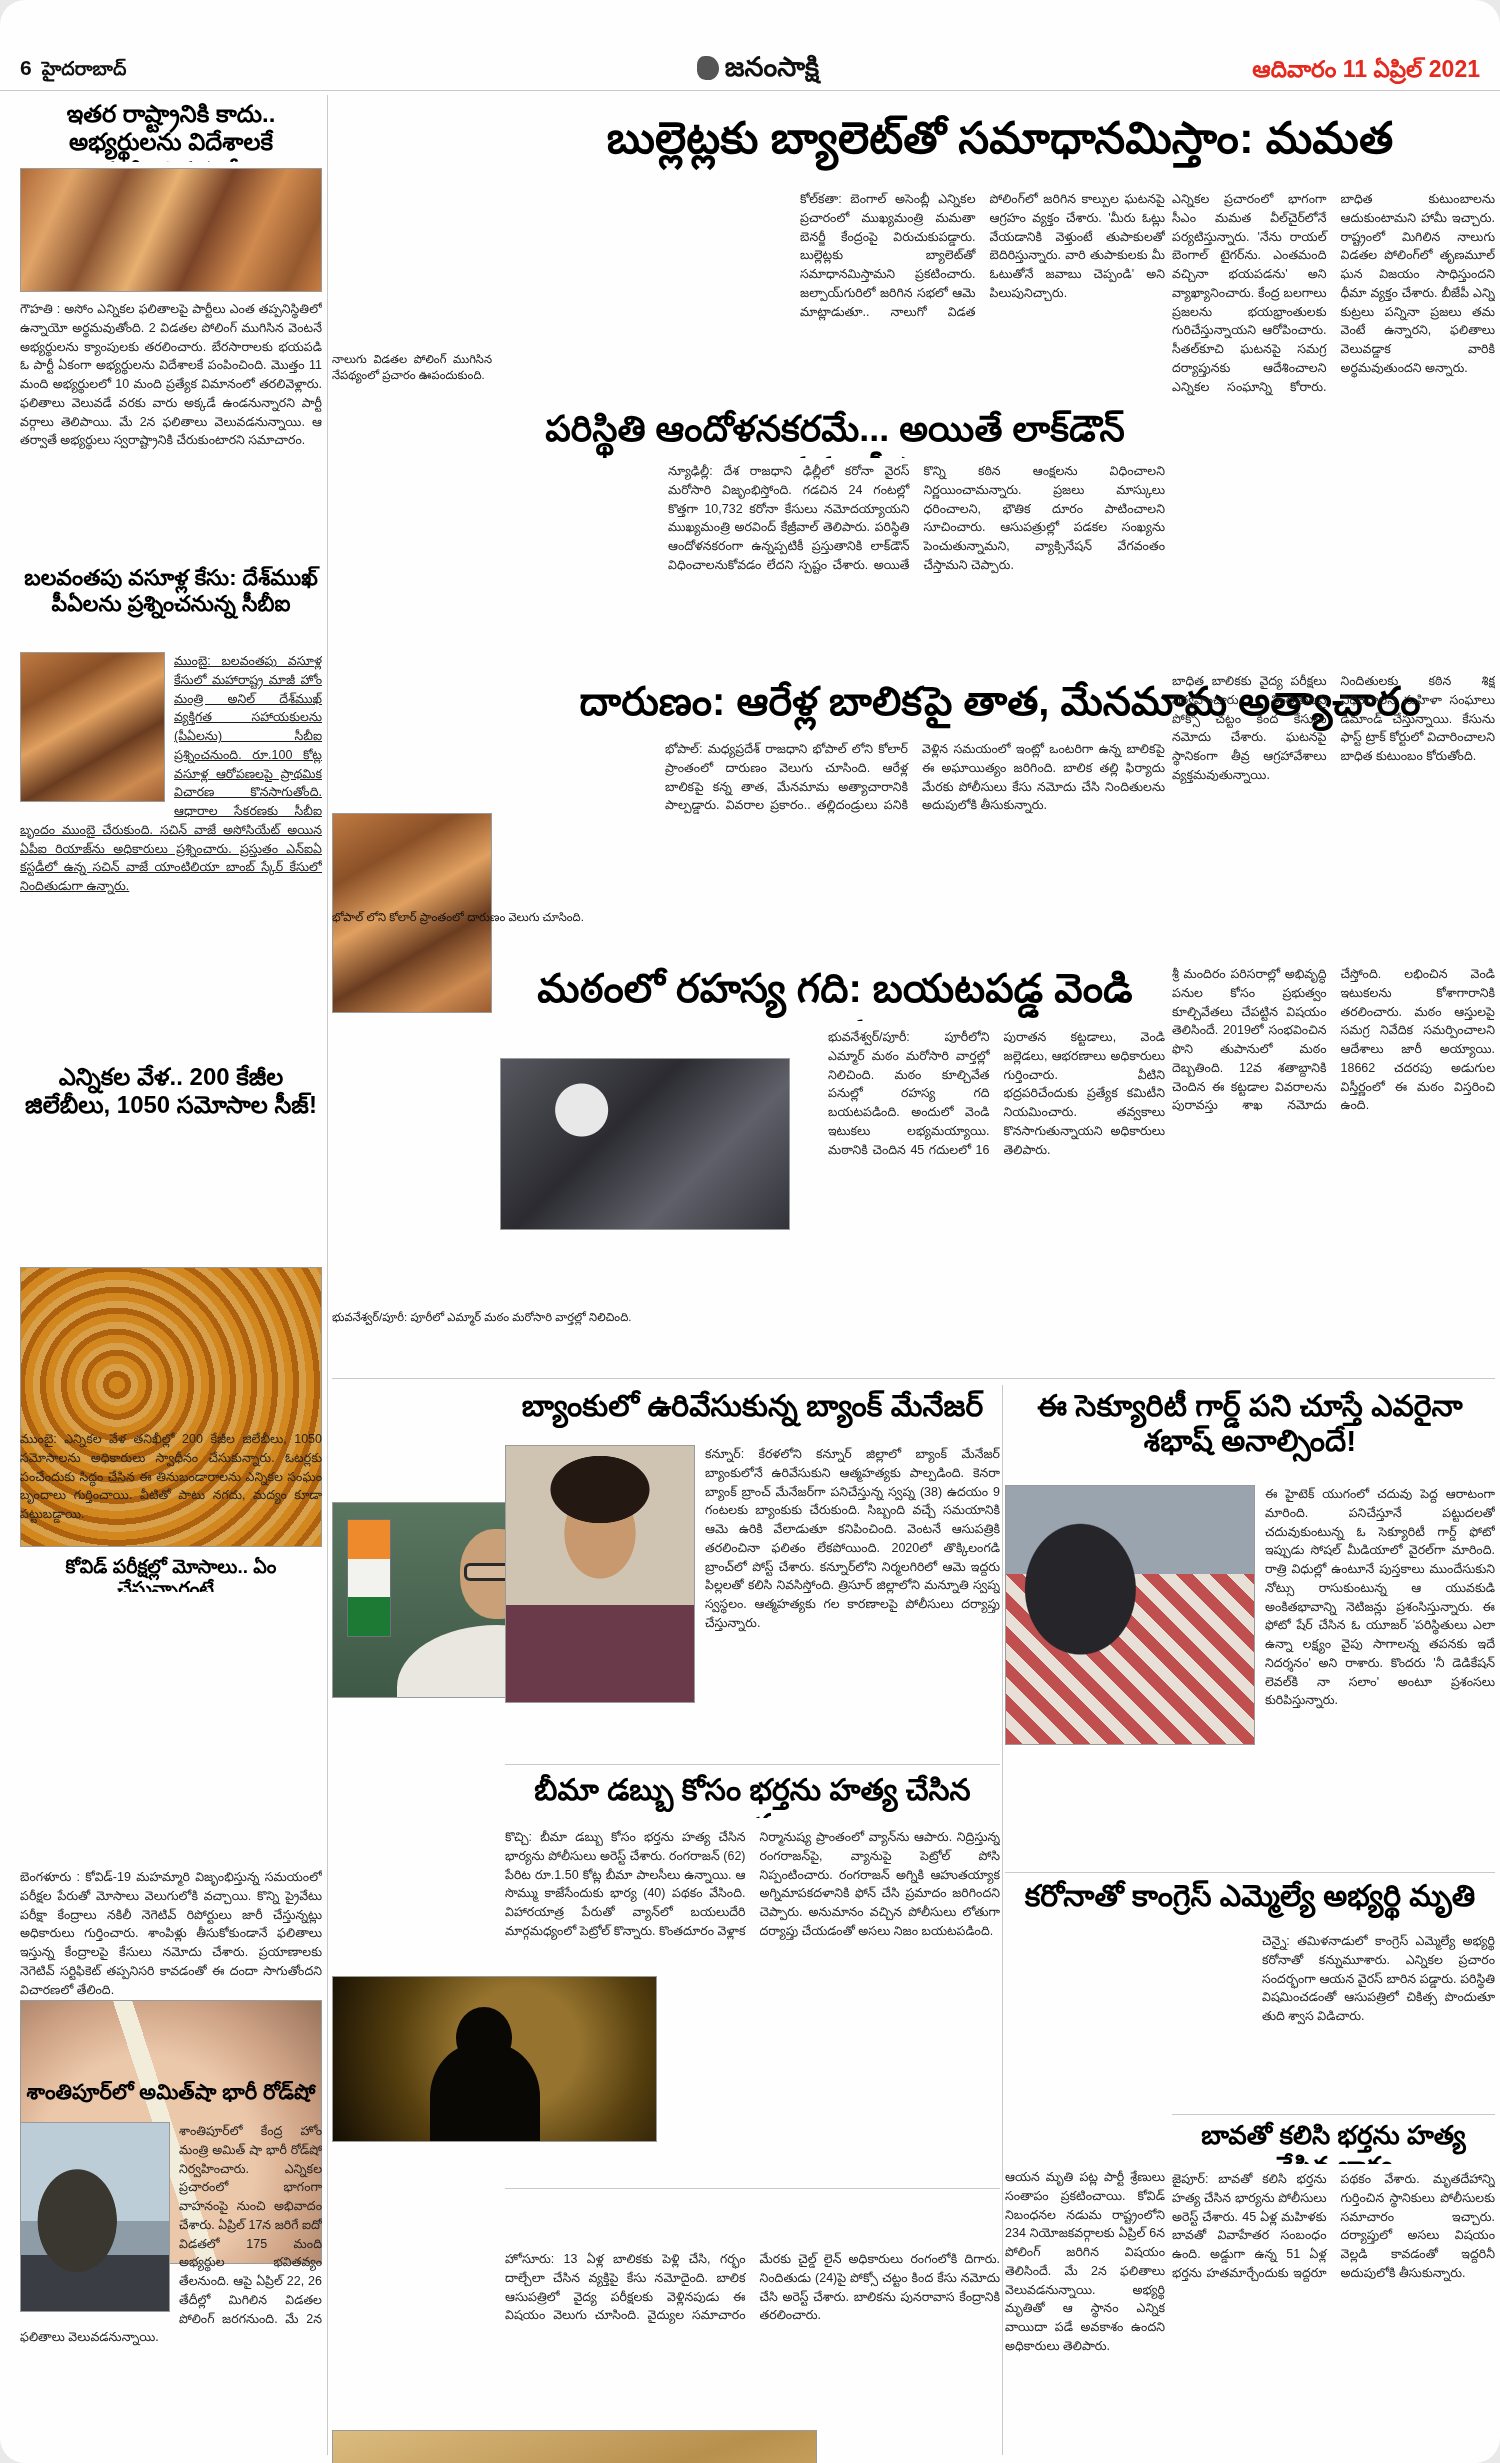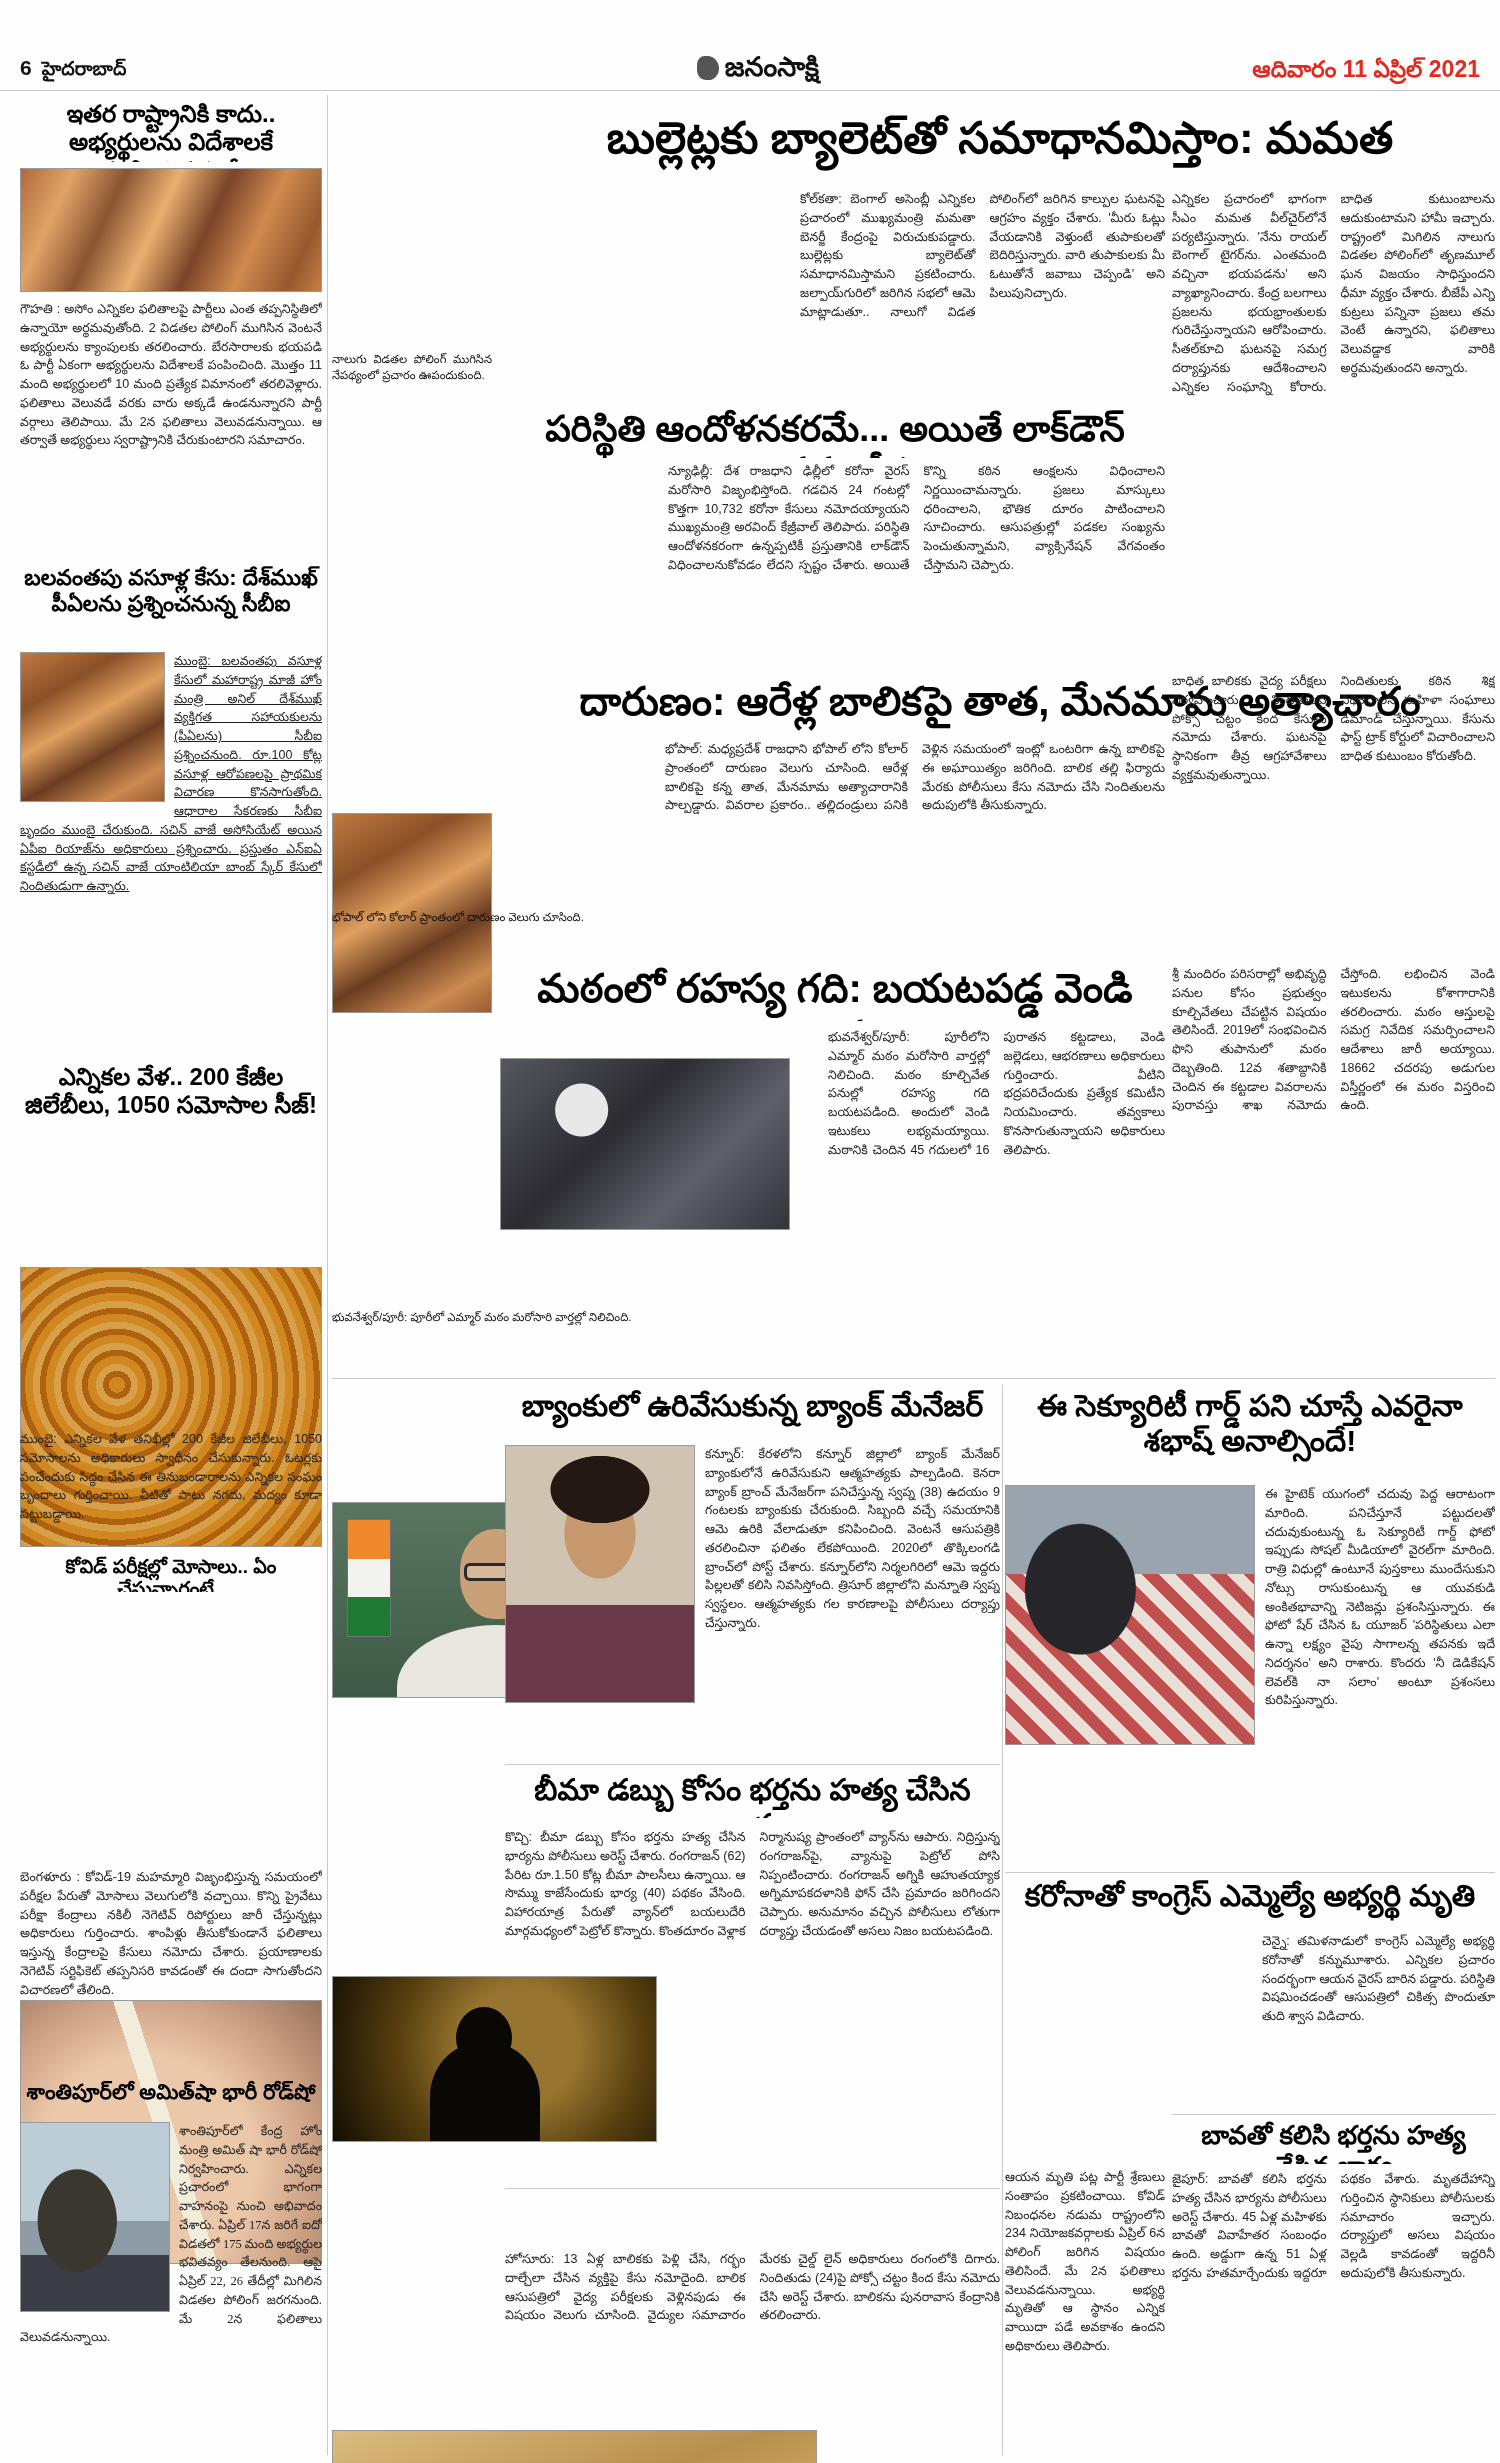--- a/index.html
+++ b/index.html
@@ -1,17 +1,17 @@
 <!DOCTYPE html>
 <html><head>
 <meta charset="utf-8">
 <style>
   html,body{margin:0;padding:0;background:#e9e9e9;}
   .page{position:relative;width:1500px;height:2463px;margin:0 auto;background:#fefefe;
-        font-family:"Liberation Sans",sans-serif;color:#1c1c1c;overflow:hidden;}
+        font-family:"Liberation Sans",sans-serif;color:#1c1c1c;overflow:hidden;border-radius:25px;}
   .abs{position:absolute;overflow:hidden;}
   .hl{font-weight:bold;color:#000;text-align:center;line-height:1.18;}
   .bodytx{font-size:12.5px;line-height:1.5;text-align:justify;color:#222;}
   .cols2{column-count:2;column-gap:14px;}
   .caption{font-size:11.5px;line-height:1.38;text-align:justify;color:#111;}
   .photo{border:1px solid #9a9a9a;box-sizing:border-box;position:relative;}
   .vrule{position:absolute;width:1px;background:#c9c9c9;}
   .hrule{position:absolute;height:1px;background:#c9c9c9;}
   .hdr-left{position:absolute;left:20px;top:56px;font-size:21px;font-weight:bold;color:#111;}
   .hdr-left .city{margin-left:10px;font-size:19px;}
@@ -75,21 +75,21 @@
 
   <div class="abs hl" style="left:20px;top:1063px;width:302px;height:74px;font-size:24px;">ఎన్నికల వేళ.. 200 కేజీల జిలేబీలు, 1050 సమోసాల సీజ్!</div>
   <div class="abs photo ph-jalebi" style="left:20px;top:1143px;width:302px;height:280px;"></div>
   <div class="abs bodytx" style="left:20px;top:1430px;width:302px;height:120px;">ముంబై: ఎన్నికల వేళ తనిఖీల్లో 200 కేజీల జిలేబీలు, 1050 సమోసాలను అధికారులు స్వాధీనం చేసుకున్నారు. ఓటర్లకు పంచేందుకు సిద్ధం చేసిన ఈ తినుబండారాలను ఎన్నికల సంఘం బృందాలు గుర్తించాయి. వీటితో పాటు నగదు, మద్యం కూడా పట్టుబడ్డాయి.</div>
 
   <div class="abs hl" style="left:20px;top:1556px;width:302px;height:36px;font-size:19px;">కోవిడ్ పరీక్షల్లో మోసాలు.. ఏం చేస్తున్నారంటే..</div>
   <div class="abs photo ph-swab" style="left:20px;top:1596px;width:302px;height:264px;"></div>
   <div class="abs bodytx" style="left:20px;top:1868px;width:302px;height:206px;">బెంగళూరు : కోవిడ్-19 మహమ్మారి విజృంభిస్తున్న సమయంలో పరీక్షల పేరుతో మోసాలు వెలుగులోకి వచ్చాయి. కొన్ని ప్రైవేటు పరీక్షా కేంద్రాలు నకిలీ నెగెటివ్ రిపోర్టులు జారీ చేస్తున్నట్లు అధికారులు గుర్తించారు. శాంపిళ్లు తీసుకోకుండానే ఫలితాలు ఇస్తున్న కేంద్రాలపై కేసులు నమోదు చేశారు. ప్రయాణాలకు నెగెటివ్ సర్టిఫికెట్ తప్పనిసరి కావడంతో ఈ దందా సాగుతోందని విచారణలో తేలింది.</div>
 
   <div class="abs hl" style="left:20px;top:2080px;width:302px;height:36px;font-size:21px;">శాంతిపూర్‌లో అమిత్‌షా భారీ రోడ్‌షో</div>
-  <div class="abs" style="left:20px;top:2122px;width:302px;height:330px;font-family:Liberation Serif, serif;">
+  <div class="abs" style="left:20px;top:2122px;width:302px;height:330px;">
     <div class="photo ph-shah" style="float:left;width:150px;height:190px;margin:0 9px 5px 0;"></div>
     <div class="bodytx">శాంతిపూర్‌లో కేంద్ర హోం మంత్రి అమిత్ షా భారీ రోడ్‌షో నిర్వహించారు. ఎన్నికల ప్రచారంలో భాగంగా వాహనంపై నుంచి అభివాదం చేశారు. ఏప్రిల్ 17న జరిగే ఐదో విడతలో 175 మంది అభ్యర్థుల భవితవ్యం తేలనుంది. ఆపై ఏప్రిల్ 22, 26 తేదీల్లో మిగిలిన విడతల పోలింగ్ జరగనుంది. మే 2న ఫలితాలు వెలువడనున్నాయి.</div>
   </div>
 
   <div class="abs hl" style="left:505px;top:112px;width:990px;height:70px;font-size:44px;">బుల్లెట్లకు బ్యాలెట్‌తో సమాధానమిస్తాం: మమత</div>
   <div class="abs photo ph-crowd" style="left:332px;top:145px;width:160px;height:200px;"></div>
   <div class="abs caption" style="left:332px;top:352px;width:160px;height:76px;">నాలుగు విడతల పోలింగ్ ముగిసిన నేపథ్యంలో ప్రచారం ఊపందుకుంది.</div>
   <div class="abs photo ph-mamata" style="left:500px;top:190px;width:290px;height:172px;"></div>
   <div class="abs bodytx cols2" style="left:800px;top:190px;width:365px;height:235px;">కోల్‌కతా: బెంగాల్ అసెంబ్లీ ఎన్నికల ప్రచారంలో ముఖ్యమంత్రి మమతా బెనర్జీ కేంద్రంపై విరుచుకుపడ్డారు. బుల్లెట్లకు బ్యాలెట్‌తో సమాధానమిస్తామని ప్రకటించారు. జల్పాయ్‌గురిలో జరిగిన సభలో ఆమె మాట్లాడుతూ.. నాలుగో విడత పోలింగ్‌లో జరిగిన కాల్పుల ఘటనపై ఆగ్రహం వ్యక్తం చేశారు. 'మీరు ఓట్లు వేయడానికి వెళ్తుంటే తుపాకులతో బెదిరిస్తున్నారు. వారి తుపాకులకు మీ ఓటుతోనే జవాబు చెప్పండి' అని పిలుపునిచ్చారు.</div>
   <div class="abs bodytx cols2" style="left:1172px;top:190px;width:323px;height:468px;">ఎన్నికల ప్రచారంలో భాగంగా సీఎం మమత వీల్‌చైర్‌లోనే పర్యటిస్తున్నారు. 'నేను రాయల్ బెంగాల్ టైగర్‌ను. ఎంతమంది వచ్చినా భయపడను' అని వ్యాఖ్యానించారు. కేంద్ర బలగాలు ప్రజలను భయభ్రాంతులకు గురిచేస్తున్నాయని ఆరోపించారు. సీతల్‌కూచి ఘటనపై సమగ్ర దర్యాప్తునకు ఆదేశించాలని ఎన్నికల సంఘాన్ని కోరారు. బాధిత కుటుంబాలను ఆదుకుంటామని హామీ ఇచ్చారు. రాష్ట్రంలో మిగిలిన నాలుగు విడతల పోలింగ్‌లో తృణమూల్ ఘన విజయం సాధిస్తుందని ధీమా వ్యక్తం చేశారు. బీజేపీ ఎన్ని కుట్రలు పన్నినా ప్రజలు తమ వెంటే ఉన్నారని, ఫలితాలు వెలువడ్డాక వారికి అర్థమవుతుందని అన్నారు.</div>

